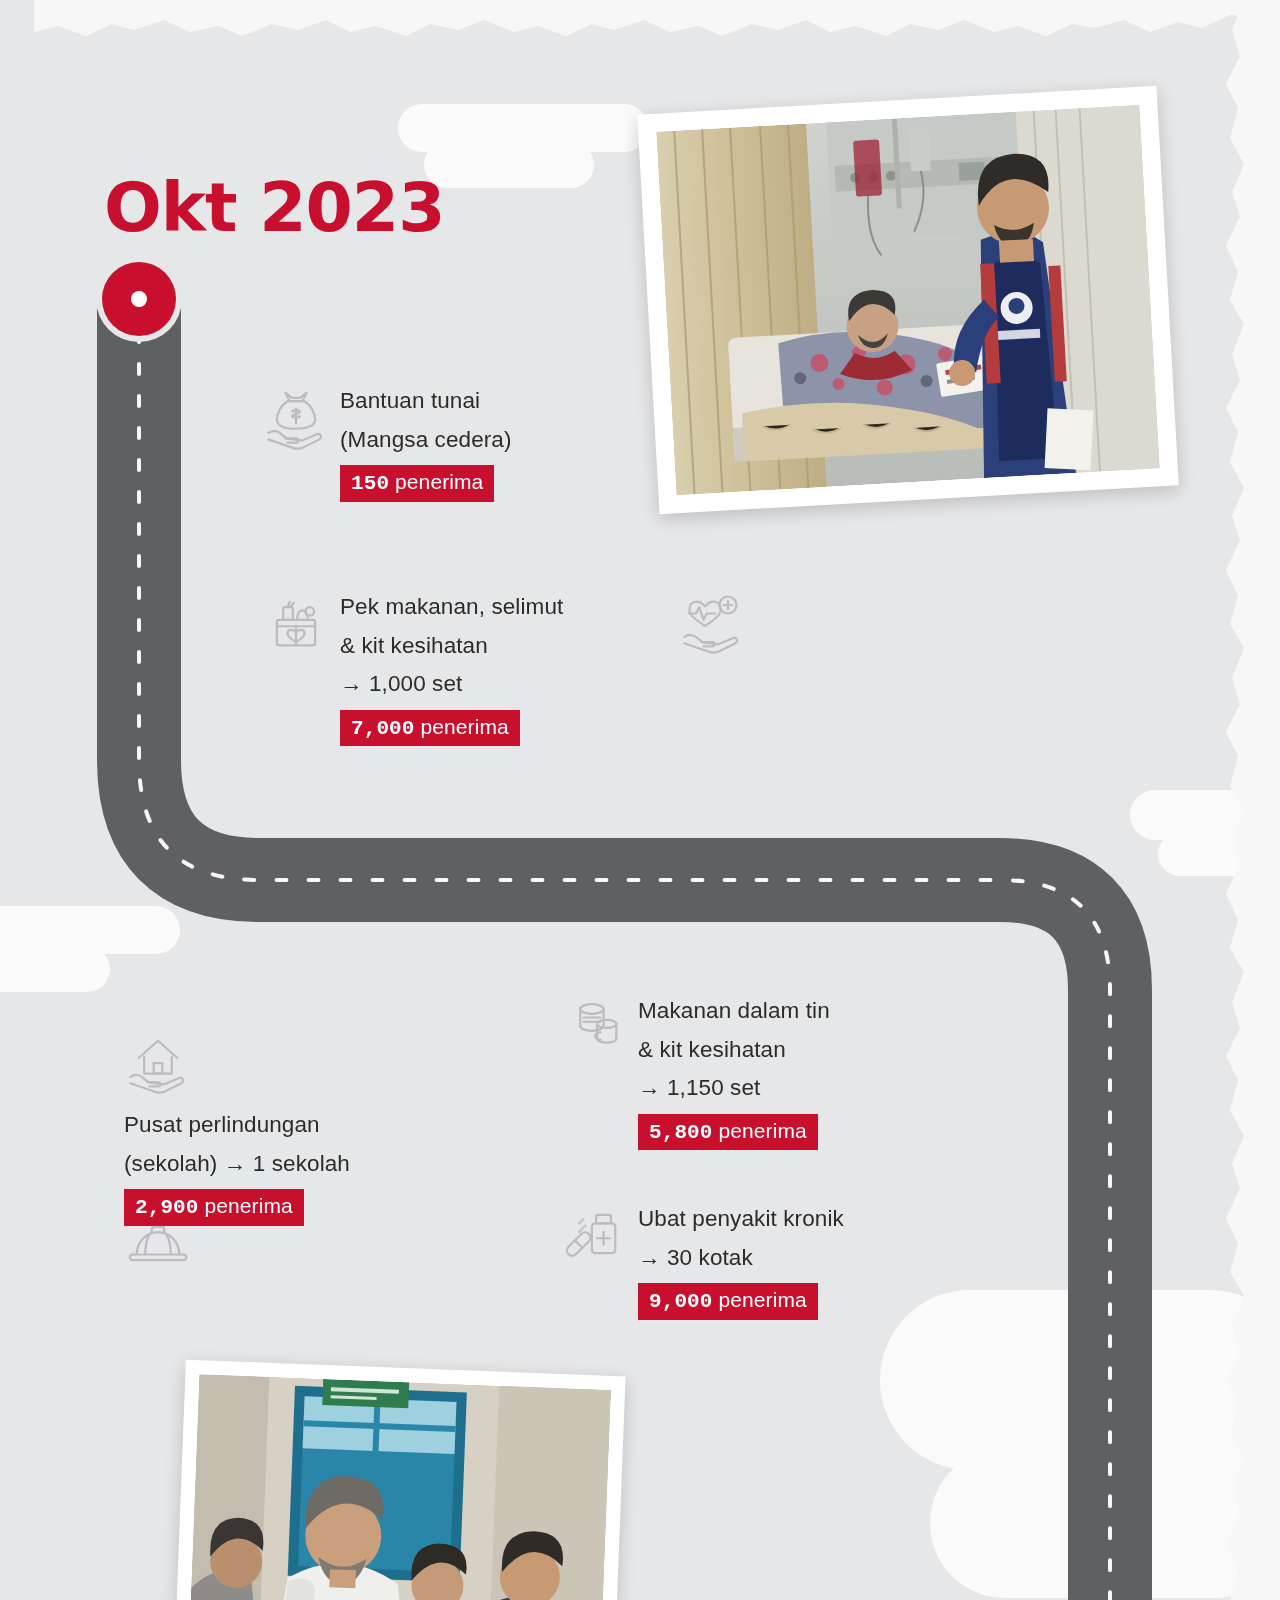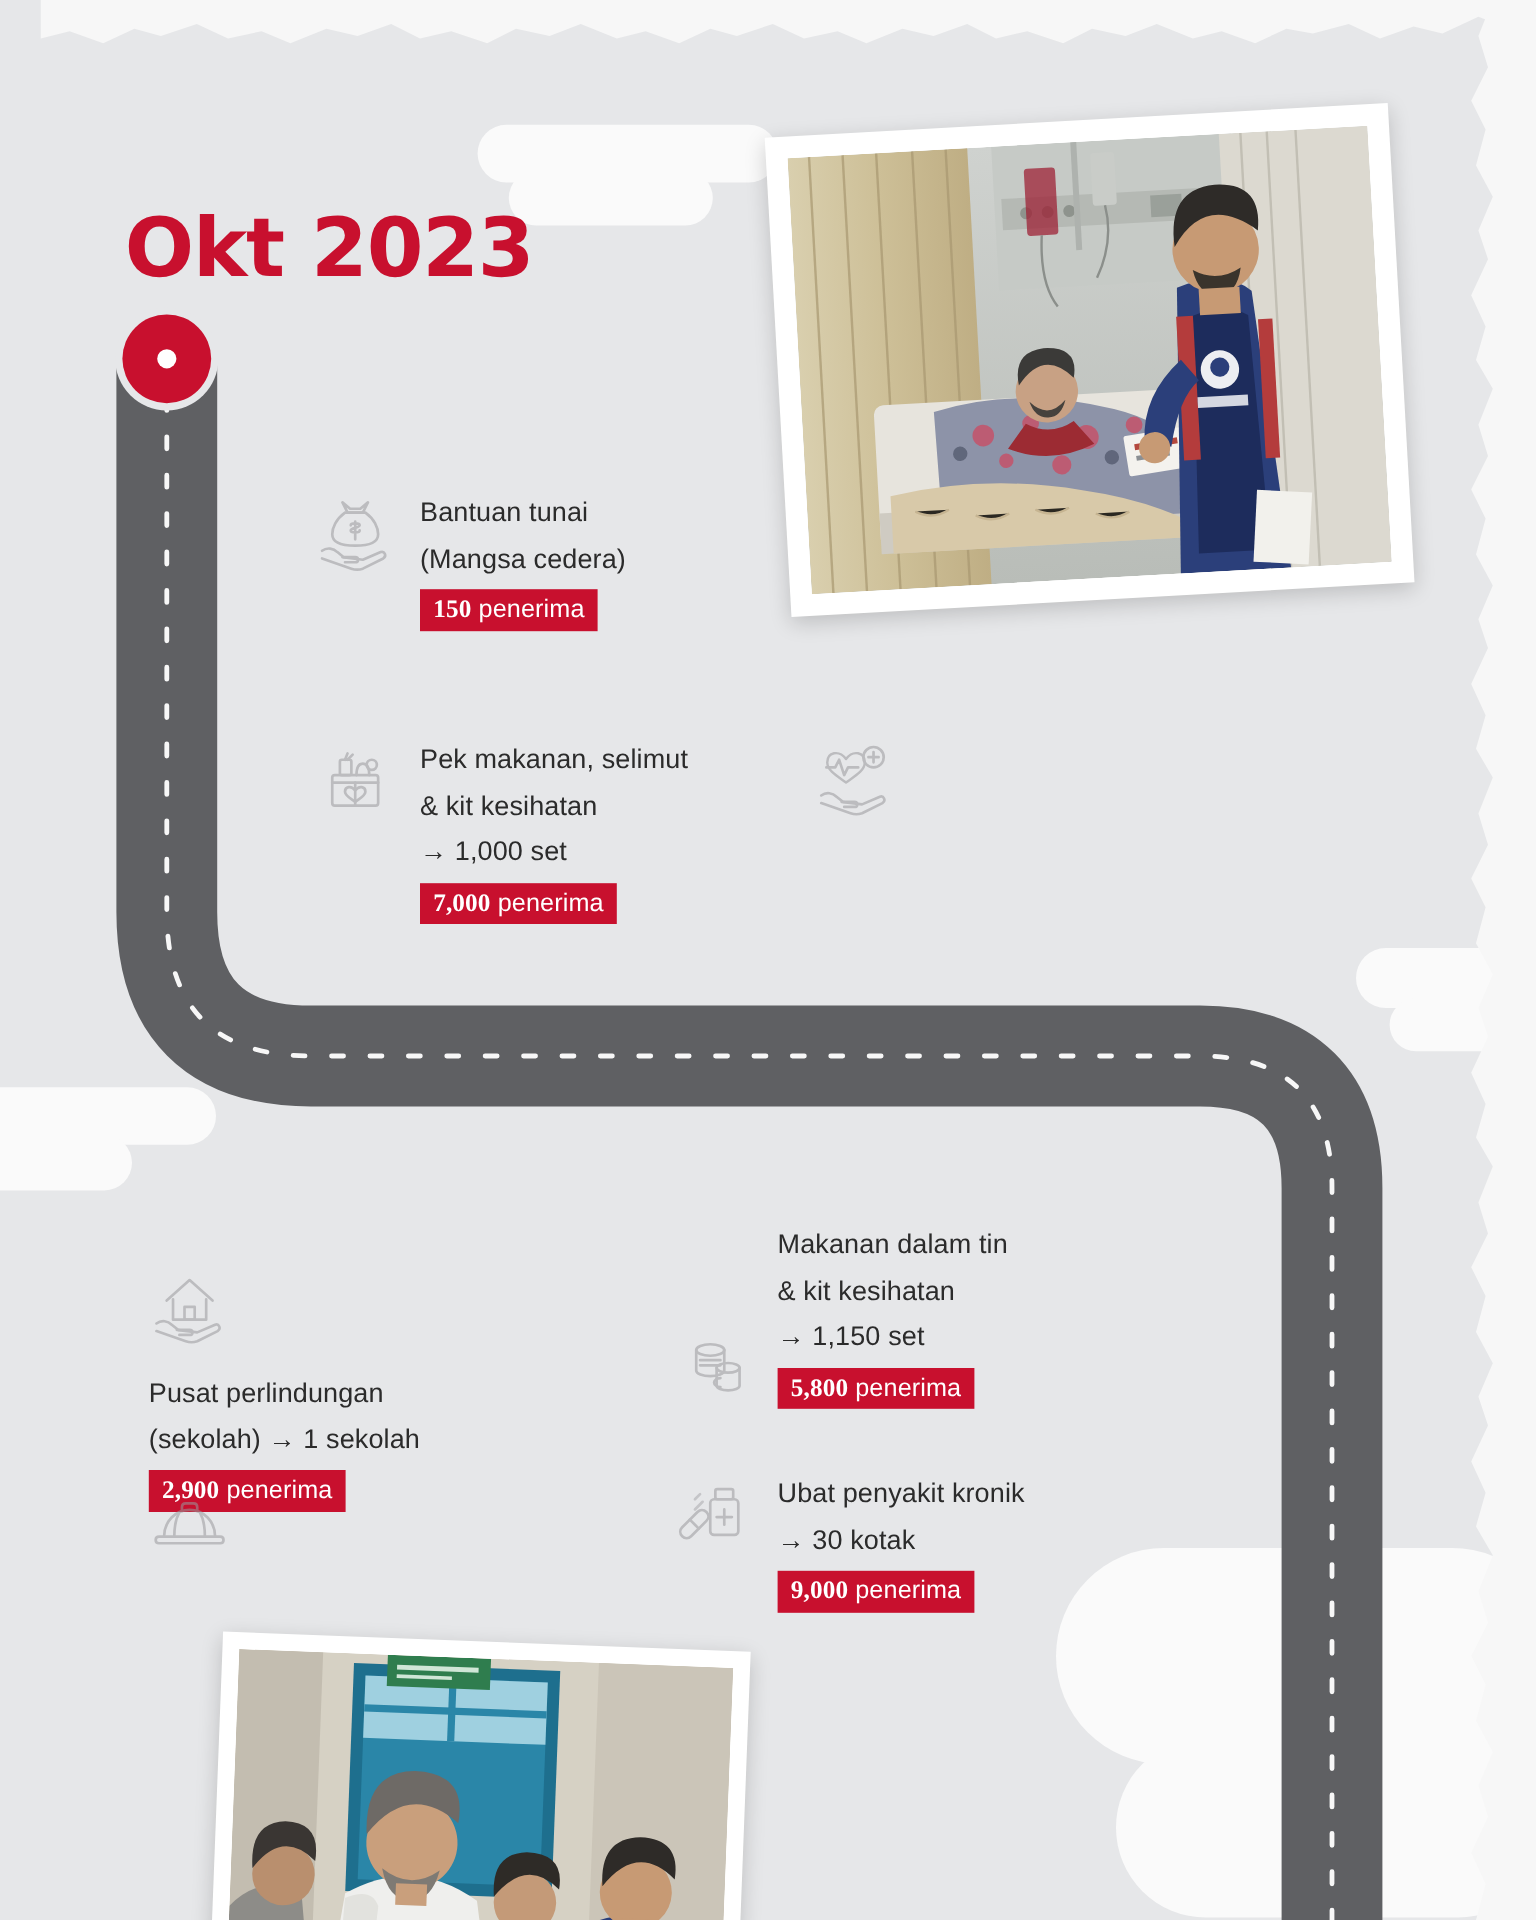--- a/index.html
+++ b/index.html
@@ -82,22 +82,21 @@
     border-radius: 50%;
     background: #ffffff;
   }
 
   
   .item {
     position: absolute;
     z-index: 14;
     display: flex;
     align-items: flex-start;
-    gap: 20px;
-    margin-top: 26px;
+    gap: 10px;
   }
   .item .icon {
     flex: 0 0 auto;
     width: 68px;
     height: 68px;
     opacity: .55;
   }
   .item .txt {
     color: #2b2b2b;
     font-size: 22.5px;
@@ -109,21 +108,21 @@
     background: #c8102e;
     color: #ffffff;
     padding: 4px 11px 5px 11px;
     font-size: 21px;
     line-height: 1.2;
     margin-top: 6px;
     white-space: nowrap;
   }
   .badge b {
     font-weight: bold;
-    font-family: Liberation Serif, serif;
+    font-family: Liberation Mono, monospace;
   }
 
   
   .photo {
     position: absolute;
     z-index: 20;
     background: #ffffff;
     box-shadow: 0 5px 18px rgba(0,0,0,.18);
   }
   .photo .inner {
@@ -234,21 +233,21 @@
       <path d="M22 51 l16 2 14-6 c3-1 5 3 2 5 l-16 8 c-3 1-6 1-9 0 L6 52"></path>
     </svg>
   </span>
   <span class="txt">
     <span>Pusat perlindungan</span><br>
     <span>(sekolah) → 1 sekolah</span><br>
     <span class="badge"><b>2,900</b> <span>penerima</span></span>
   </span>
 </div>
 
-<div class="item" style="left:560px; top:992px; width:380px;align-items:flex-end;">
+<div class="item" style="left:560px; top:992px; width:380px;">
   <span class="icon">
     <svg viewBox="0 0 64 64" width="68" height="68" fill="none" stroke="#9a9a9d" stroke-width="2.1" stroke-linecap="round" stroke-linejoin="round">
       <ellipse cx="30" cy="16" rx="11" ry="4.5"></ellipse>
       <path d="M19 16 v16 c0 2.5 5 4.5 11 4.5 s11-2 11-4.5 V16"></path>
       <ellipse cx="44" cy="30" rx="9" ry="3.8"></ellipse>
       <path d="M35 30 v14 c0 2 4 3.6 9 3.6 s9-1.6 9-3.6 V30"></path>
       <path d="M22 24 h16 M22 28 h16"></path>
       <path d="M38 38 c-3 0-5 2-5 3.5 s2 3.5 5 3.5"></path>
     </svg>
   </span>

